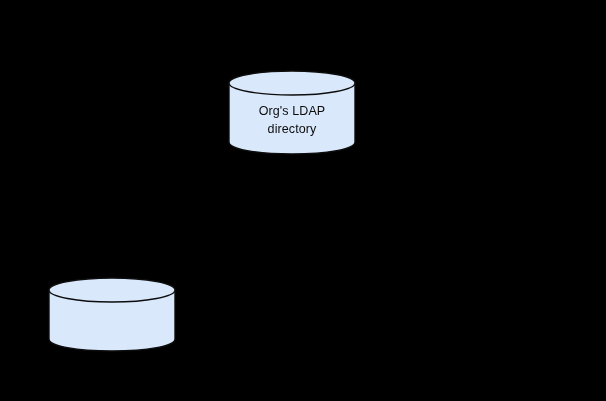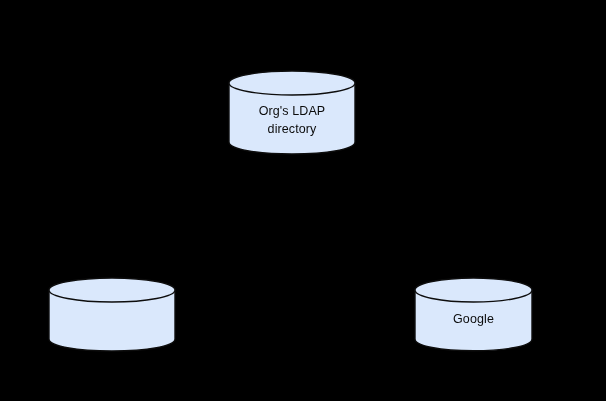--- a/index.html
+++ b/index.html
@@ -75,21 +75,14 @@
 directory</div>
   </div>
 
   <div class="db-node" id="node-emm">
     <svg width="128" height="75" viewBox="0 0 128 75">
       <path d="M 1 13 L 1 62 C 1 69.2 29.2 74 64 74 C 98.8 74 127 69.2 127 62 L 127 13" fill="#dae8fc" stroke="#0d0d0d" stroke-width="1.4" stroke-linejoin="round"></path>
       <ellipse cx="64" cy="13" rx="63" ry="12" fill="#dae8fc" stroke="#0d0d0d" stroke-width="1.4"></ellipse>
     </svg>
   </div>
 
-  <div class="db-node" id="node-google">
-    <svg width="119" height="75" viewBox="0 0 119 75">
-      <path d="M 1 13 L 1 62 C 1 69 27 73.8 59.5 73.8 C 92 73.8 118 69 118 62 L 118 13" fill="#dae8fc" stroke="#0d0d0d" stroke-width="1.4" stroke-linejoin="round"></path>
-      <ellipse cx="59.5" cy="13" rx="58.5" ry="12" fill="#dae8fc" stroke="#0d0d0d" stroke-width="1.4"></ellipse>
-    </svg>
-    <div class="db-label">Google</div>
-  </div>
 
 </div>
 
 </body></html>

